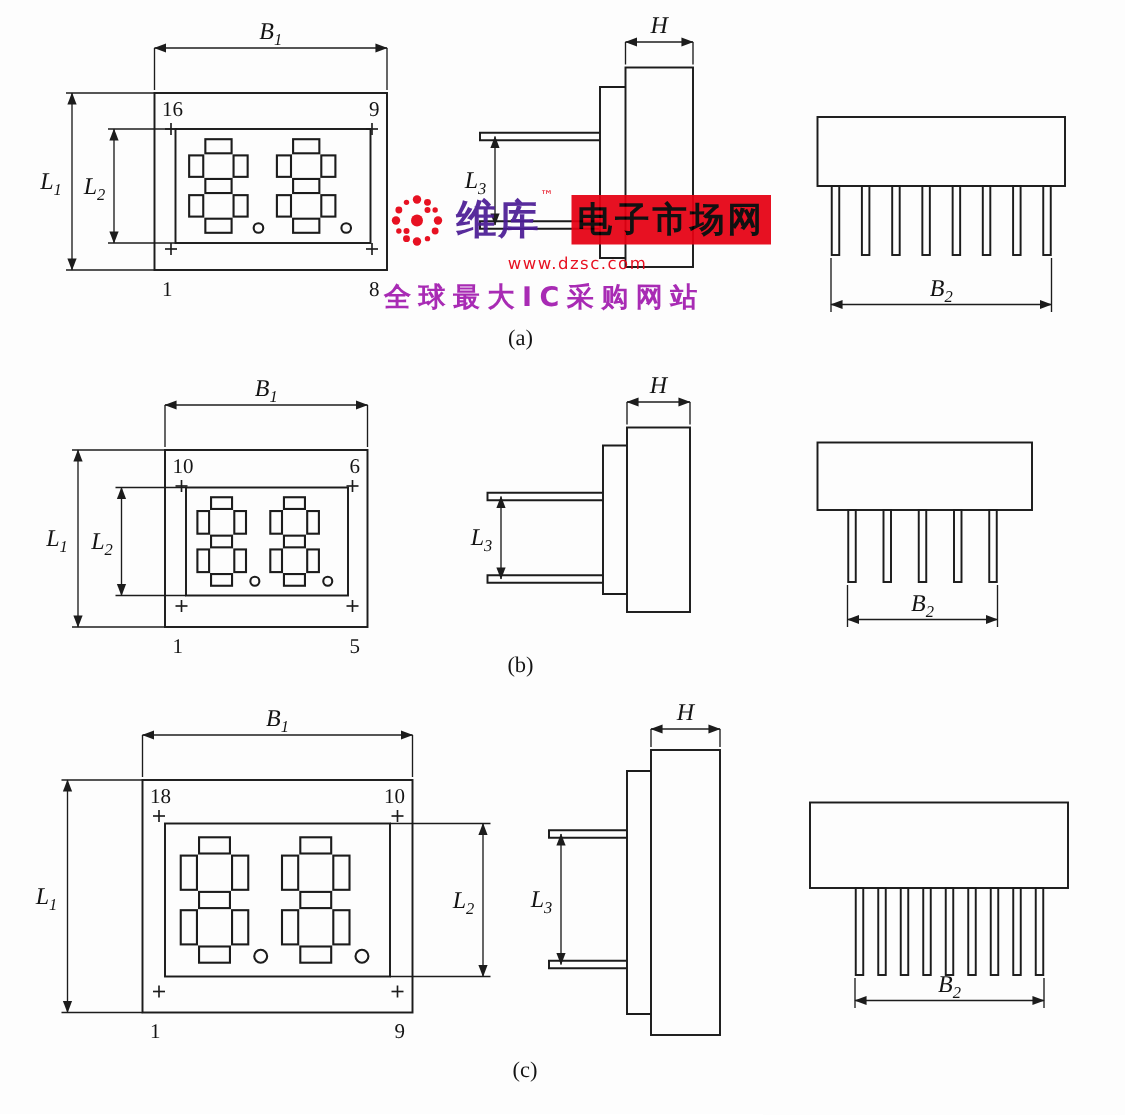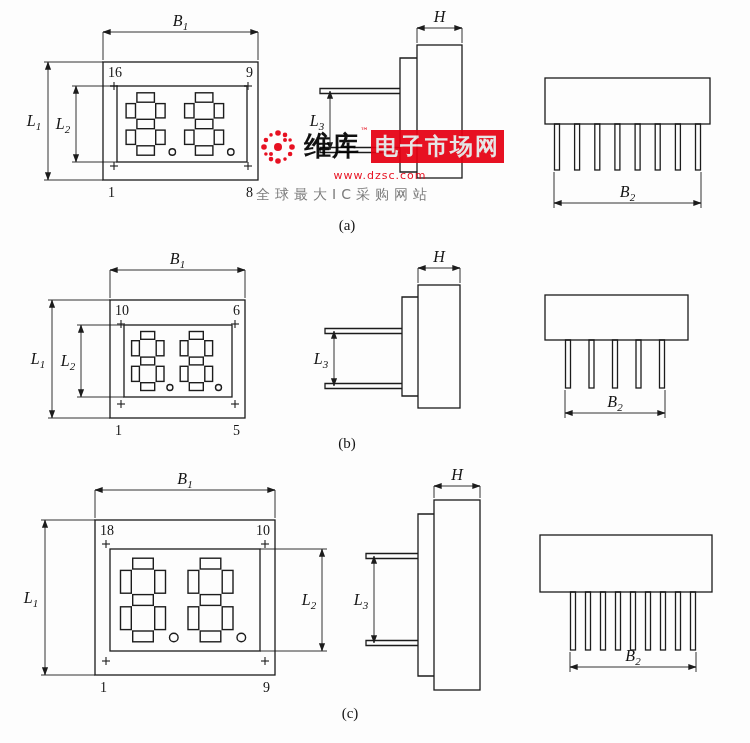--- a/index.html
+++ b/index.html
@@ -12,26 +12,26 @@
   .dim{stroke:#1c1c1c;stroke-width:0.9;}
   .plus{stroke:#1c1c1c;stroke-width:1.1;}
   .dimlab{font-family:"Liberation Serif",serif;font-style:italic;font-size:16px;}
   .pin{font-family:"Liberation Serif",serif;font-size:14px;}
   .caption{font-family:"Liberation Serif",serif;font-size:15px;}
 
   .watermark{position:absolute;left:256px;top:124px;opacity:.93;z-index:5;
              font-family:"DejaVu Sans",sans-serif;pointer-events:none;}
   .wm-row1{display:flex;align-items:center;}
   .wm-logo{margin-right:4px;flex:0 0 auto;}
-  .wm-brand{font-weight:bold;font-size:27px;color:#000000;letter-spacing:1px;}
+  .wm-brand{font-weight:bold;font-size:27px;color:#4c1d95;letter-spacing:1px;}
   .wm-tm{font-size:9px;color:#e60012;align-self:flex-start;margin:2px 2px 0 0;}
-  .wm-box{background:#e60012;color:#e5e5e5;font-weight:bold;font-size:23px;
-          padding:1px 4px;letter-spacing:2px;}
+  .wm-box{background:#e60012;color:#000000;font-weight:bold;font-size:23px;
+          padding:1px 4px;letter-spacing:2px;margin-left:10px;}
   .wm-url{color:#e60012;font-size:11px;letter-spacing:1px;text-align:center;margin-top:1px;}
-  .wm-tagline{color:#737373;font-size:14px;font-weight:normal;letter-spacing:5px;margin-top:4px;white-space:nowrap;}
+  .wm-tagline{color:#a21caf;font-size:18px;font-weight:bold;letter-spacing:5px;margin-top:4px;white-space:nowrap;}
 </style>
 </head>
 <body>
 
 <div class="page">
 
   <svg id="diagram" width="750" height="743" viewBox="0 0 750 743">
     <defs>
       <marker id="arr" viewBox="0 0 10 10" refX="9.5" refY="5" markerWidth="9" markerHeight="9" orient="auto-start-reverse">
         <path d="M0,1.2 L10,5 L0,8.8 z" fill="#1c1c1c"></path>

